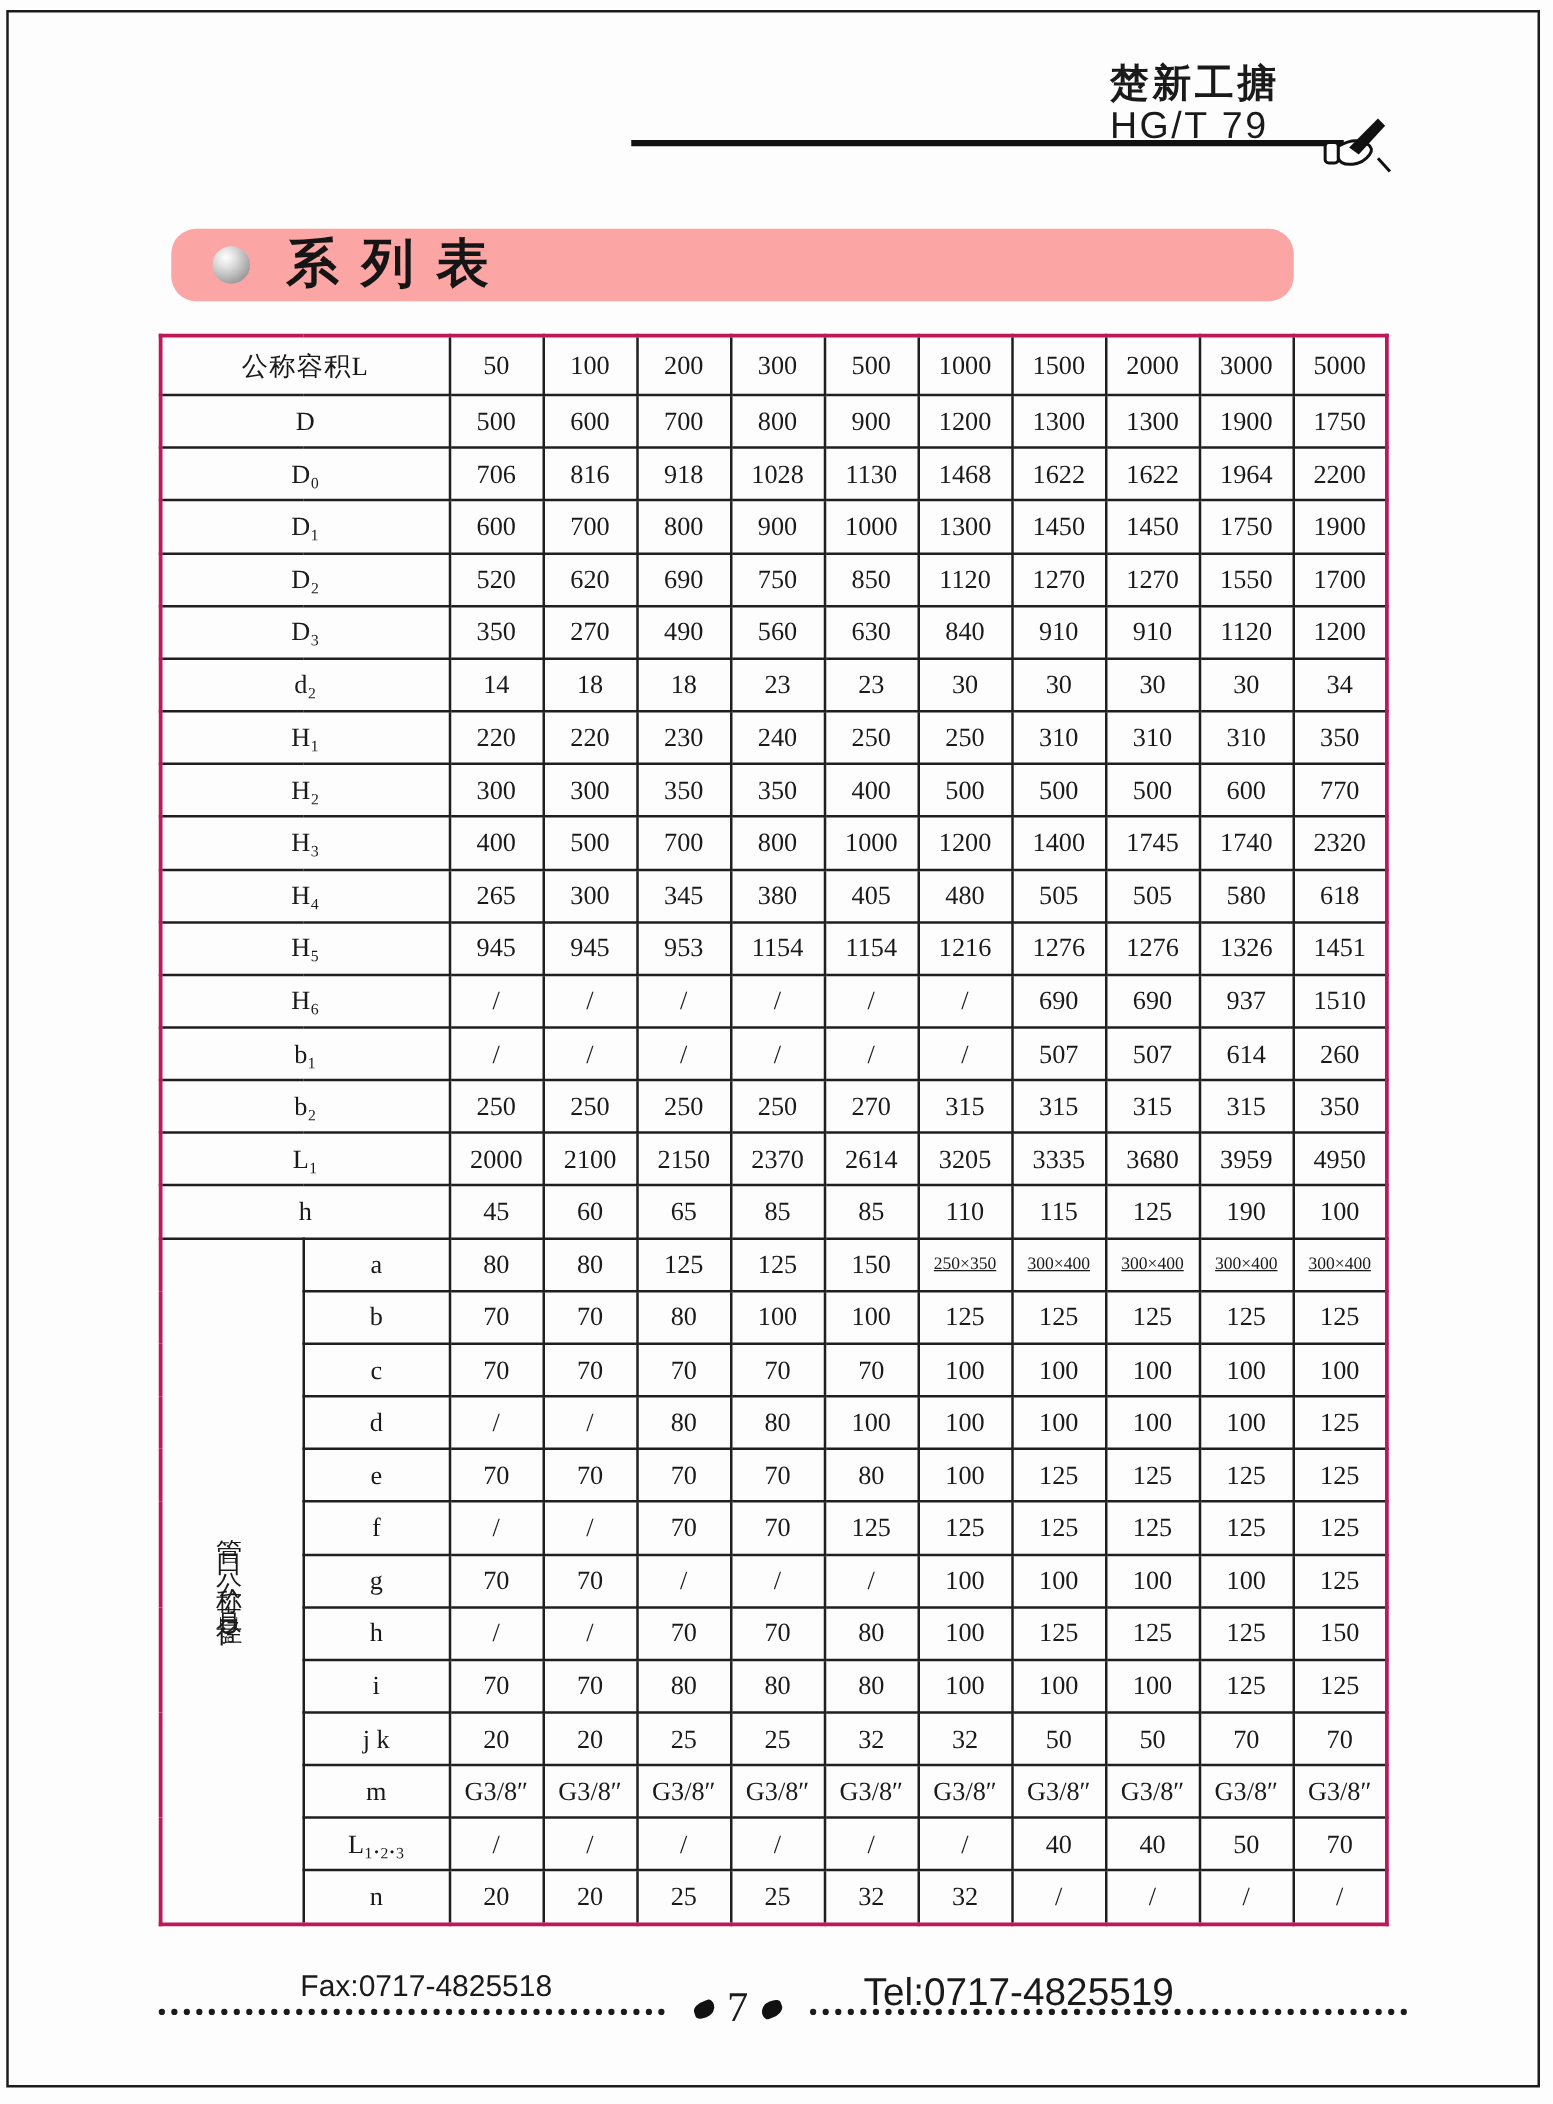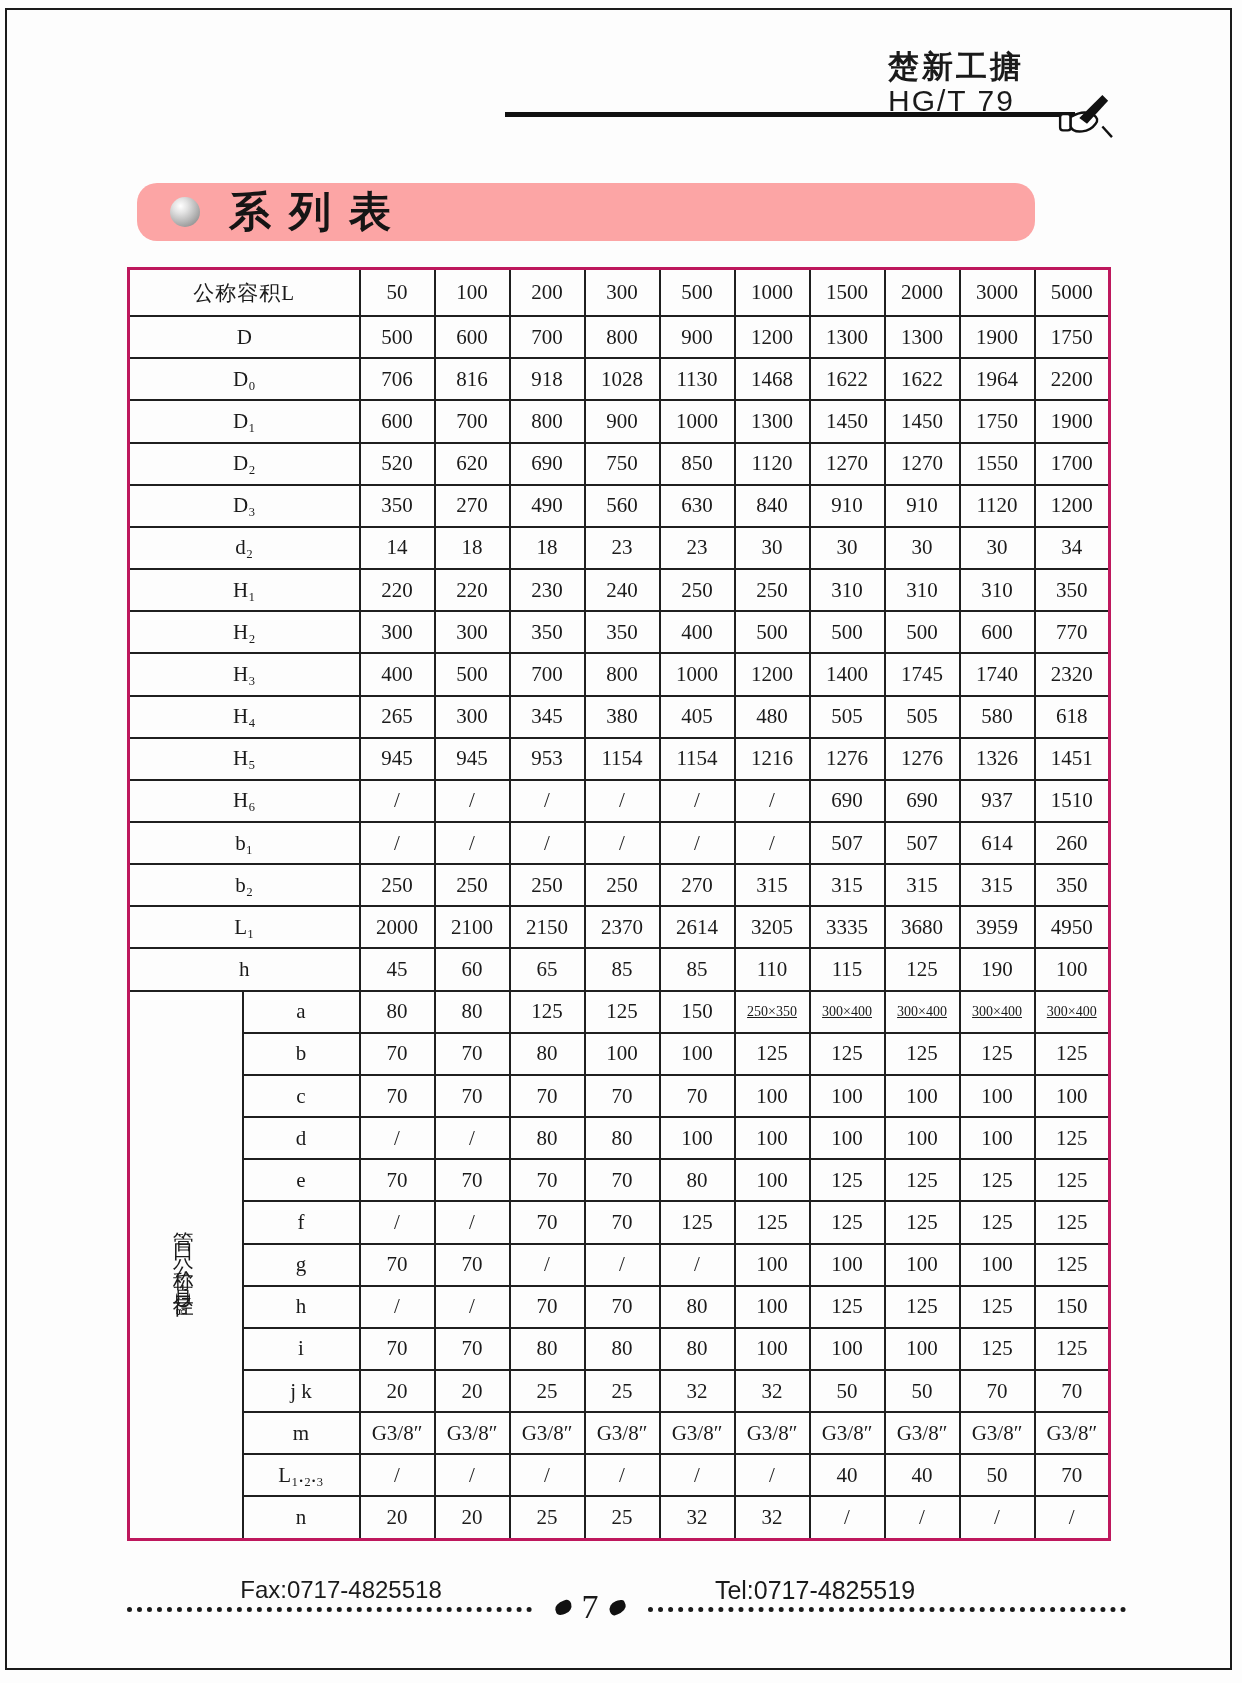--- a/index.html
+++ b/index.html
@@ -56,21 +56,21 @@
   }
   .vert-latin{text-orientation:sideways;letter-spacing:0;}
   .vert-sub{text-orientation:sideways;font-size:14px;letter-spacing:0;}
   
   .footer-fax{
     position:absolute;left:211px;top:1576px;width:260px;text-align:center;
     font-family:"Liberation Sans", sans-serif;font-size:24px;
   }
   .footer-tel{
     position:absolute;left:685px;top:1576px;width:260px;text-align:center;
-    font-family:"Liberation Sans", sans-serif;font-size:25px;
+    font-family:"Liberation Sans", sans-serif;font-size:31px;
   }
   .dots-left{position:absolute;left:127px;top:1607px;width:405px;height:0;border-top:5px dotted #1b1b1b;}
   .dots-right{position:absolute;left:648px;top:1607px;width:478px;height:0;border-top:5px dotted #1b1b1b;}
   .page-num-group{
     position:absolute;left:530px;top:1584px;width:120px;height:46px;
     display:flex;align-items:center;justify-content:center;gap:10px;
   }
   .page-num{font-size:34px;}
   .ornament{
     width:17px;height:13px;background:#111;display:inline-block;

